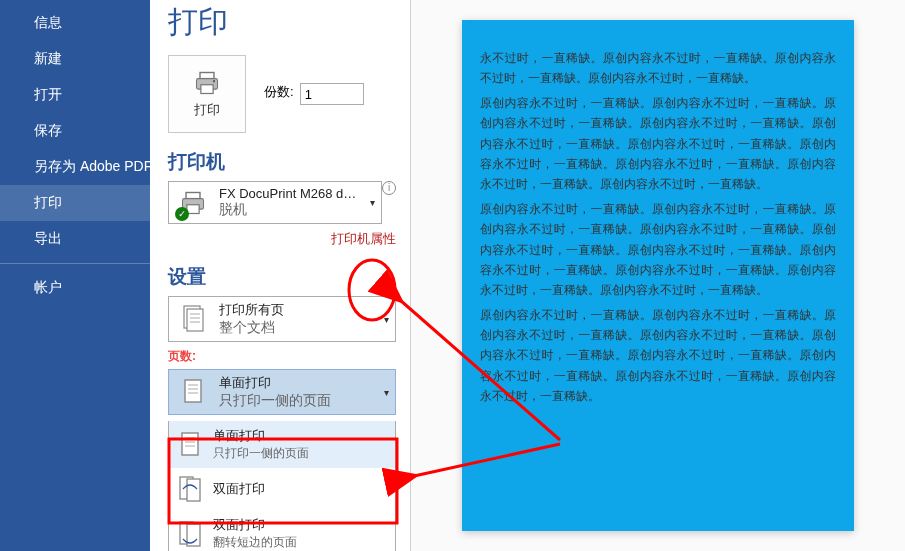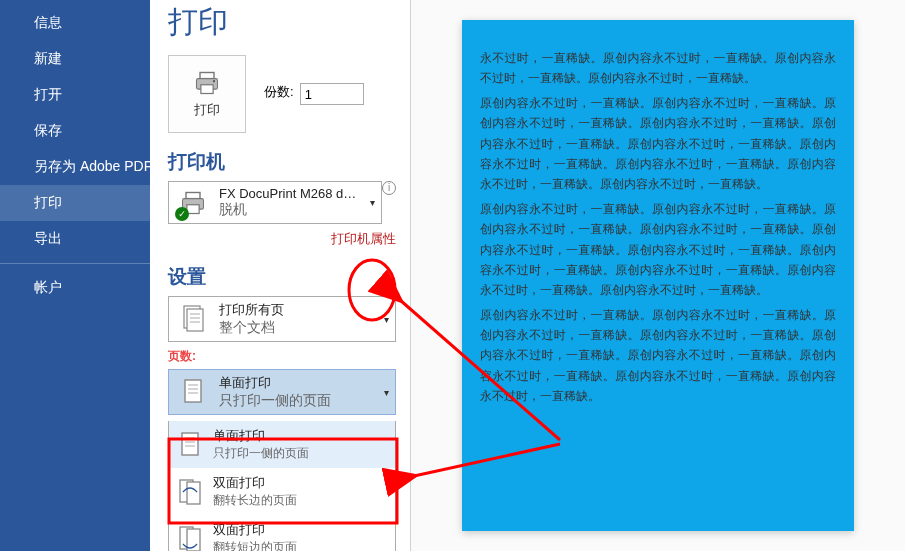--- a/index.html
+++ b/index.html
@@ -251,21 +251,20 @@
       </div>
     </div>
     <div class="menu-item">
       <svg class="page-icon" viewBox="0 0 26 30">
           <rect x="3" y="3" width="13" height="22" fill="#fff" stroke="#888" stroke-width="1.3"></rect>
           <rect x="10" y="5" width="13" height="22" fill="#fff" stroke="#888" stroke-width="1.3"></rect>
           <path d="M6 15 q7 -8 14 0" fill="none" stroke="#2b579a" stroke-width="1.3"></path>
         </svg>
       <div class="texts">
         <div class="mi-label">双面打印</div>
-        <div class="mi-sub">翻转长边的页面</div>
       </div>
     </div>
     <div class="menu-item">
       <svg class="page-icon" viewBox="0 0 26 30">
           <rect x="3" y="3" width="13" height="22" fill="#fff" stroke="#888" stroke-width="1.3"></rect>
           <rect x="10" y="5" width="13" height="22" fill="#fff" stroke="#888" stroke-width="1.3"></rect>
           <path d="M6 20 q7 8 14 0" fill="none" stroke="#2b579a" stroke-width="1.3"></path>
         </svg>
       <div class="texts">
         <div class="mi-label">双面打印</div>

